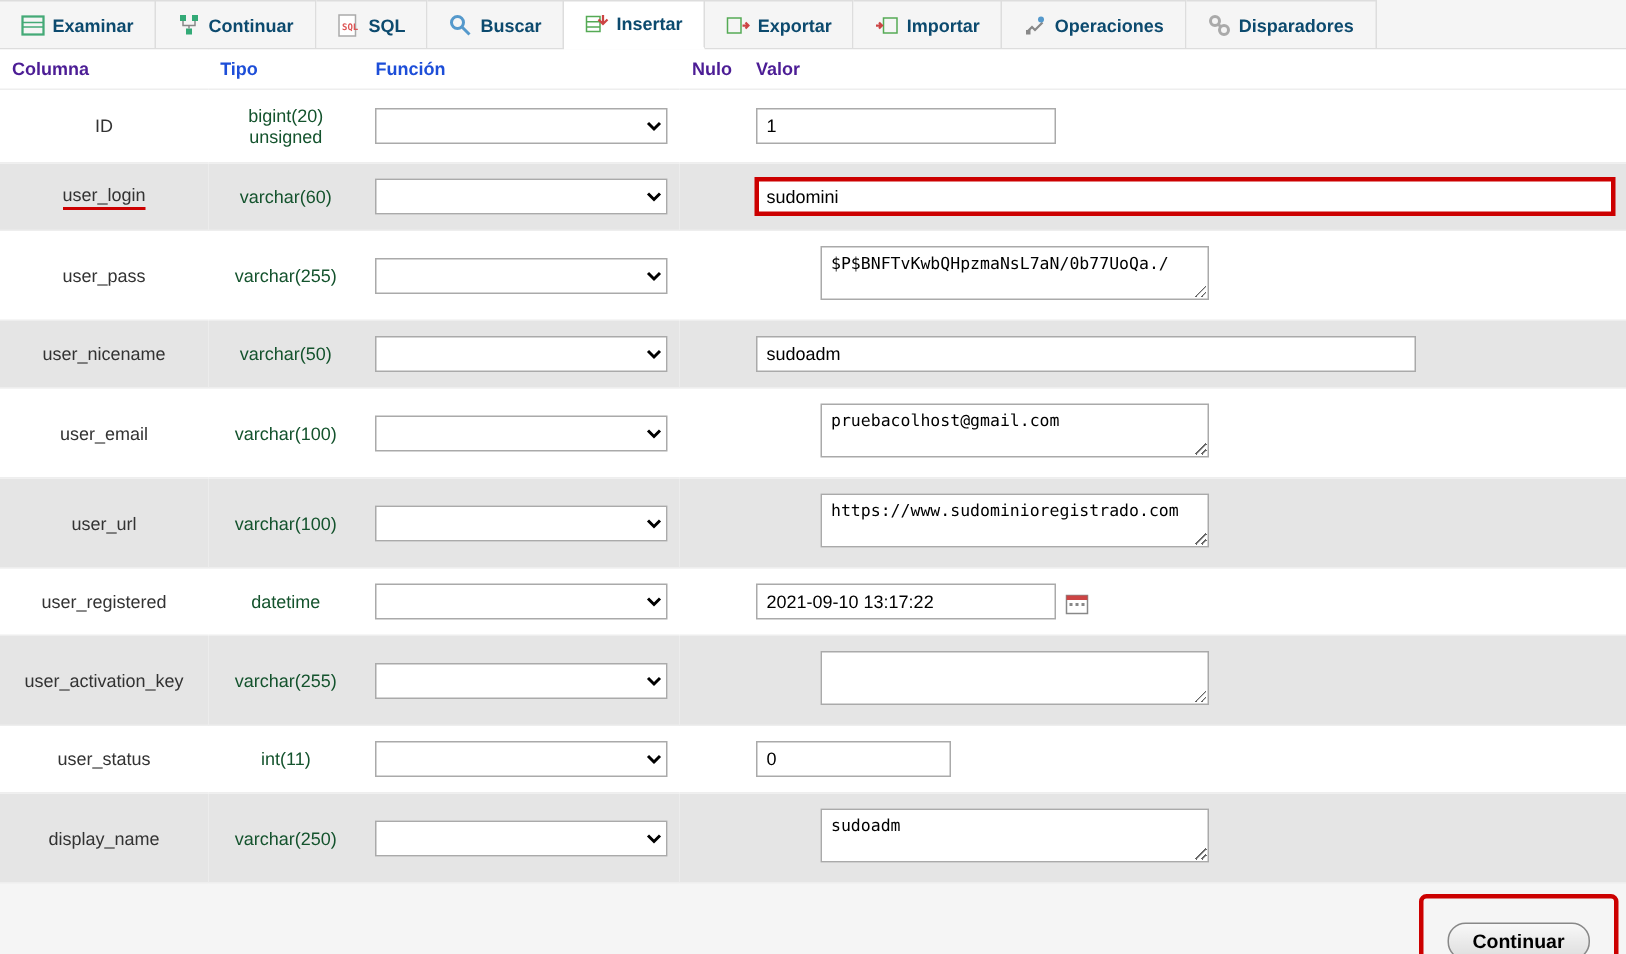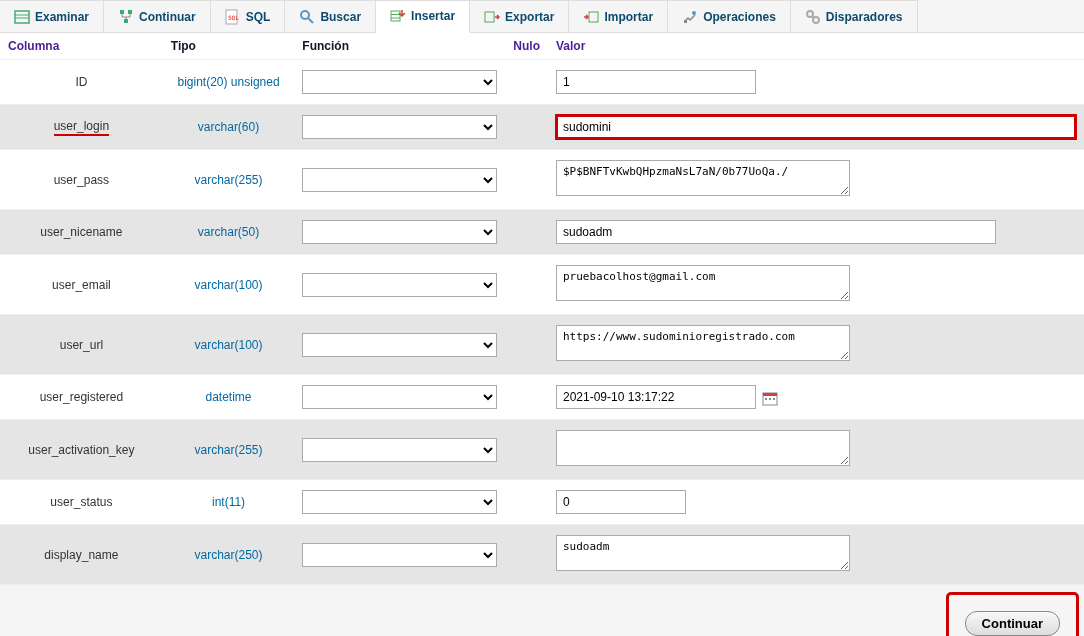--- a/index.html
+++ b/index.html
@@ -5,41 +5,41 @@
   * { box-sizing: border-box; margin: 0; padding: 0; }
   body { font-family: Verdana, Arial, sans-serif; font-size: 12px; background: #fff; color: #333; }
 
   .tabs { display: flex; border-bottom: 1px solid #ddd; background: #f5f5f5; }
   .tab { display: flex; align-items: center; gap: 5px; padding: 7px 14px; border-right: 1px solid #ddd; border-top: 1px solid #ddd; background: #f5f5f5; cursor: pointer; color: #0c4a6e; font-weight: bold; }
   .tab.active { background: #fff; border-bottom: 2px solid #fff; margin-bottom: -1px; }
   .tab .ticon { width: 16px; height: 16px; display: inline-block; }
   .tab-label { white-space: nowrap; }
 
   table.form { width: 100%; border-collapse: collapse; }
-  table.form th { text-align: left; padding: 6px 8px; background: #fff; border-bottom: 1px solid #eee; color: #0f172a; font-weight: bold; }
+  table.form th { text-align: left; padding: 6px 8px; background: #fff; border-bottom: 1px solid #eee; color: #1d4ed8; font-weight: bold; }
   table.form th.ch-col { color: #4c1d95; }
   table.form td { padding: 10px 8px; vertical-align: middle; border-bottom: 1px solid #eee; }
   table.form tr.odd td { background: #e5e5e5; }
   table.form tr.even td { background: #fff; }
   .col-column { width: 170px; text-align: center; }
-  .col-type { width: 140px; text-align: center; color: #0369a1; }
+  .col-type { width: 140px; text-align: center; color: #14532d; }
   .col-func { width: 210px; }
   .col-null { width: 40px; text-align: center; margin-top: 38px; }
   .col-value { }
 
   .col-name { display: inline-block; }
   .col-name.underlined { border-bottom: 2px solid #cc0000; padding-bottom: 1px; }
 
   select.func { width: 195px; height: 24px; border: 1px solid #aaa; background: #fff; font-size: 12px; }
   input[type=text].valtxt { border: 1px solid #aaa; padding: 4px 6px; font-size: 12px; background: #fff; }
-  input[type=text].valtxt.w-full { width: 520px; }
+  input[type=text].valtxt.w-full { width: 572px; }
   input[type=text].valtxt.w-mid { width: 440px; }
   input[type=text].valtxt.w-short { width: 200px; }
   input[type=text].valtxt.w-tiny { width: 130px; }
-  textarea.valta { border: 1px solid #aaa; padding: 4px 6px; font-size: 11px; font-family: monospace; background: #fff; resize: both; width: 294px; height: 36px; }
+  textarea.valta { border: 1px solid #aaa; padding: 4px 6px; font-size: 11px; font-family: monospace; background: #fff; resize: both; width: 259px; height: 36px; margin-left: 43px; }
   .login-highlight { outline: 3px solid #cc0000; outline-offset: -2px; }
 
   .submit-row td { text-align: right; padding: 12px 20px; background: #f5f5f5; }
   .btn-continue { padding: 4px 16px; font-size: 13px; font-weight: bold; border: 1px solid #888; border-radius: 12px; background: linear-gradient(#f8f8f8,#ddd); cursor: pointer; }
   .btn-wrap { display: inline-block; outline: 3px solid #cc0000; padding: 16px; border-radius: 2px; }
 
   .cal-icon { width:16px; height:16px; display:inline-block; vertical-align:middle; margin-left:6px; cursor:pointer; }
 
   
   svg.ico { width:16px; height:16px; }

